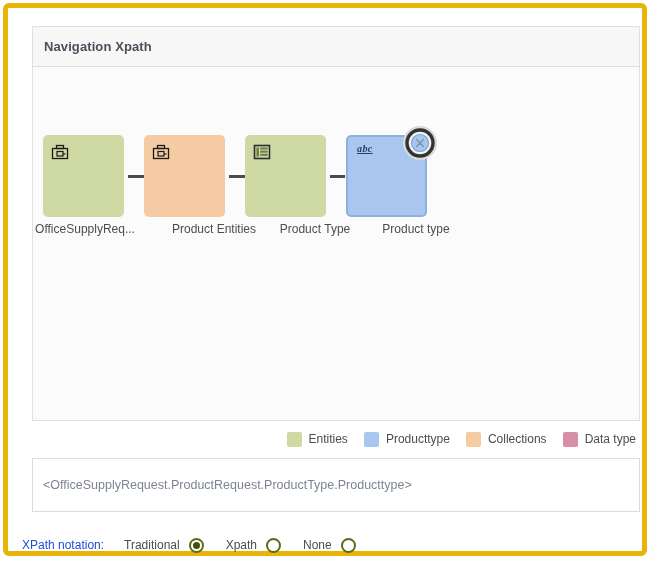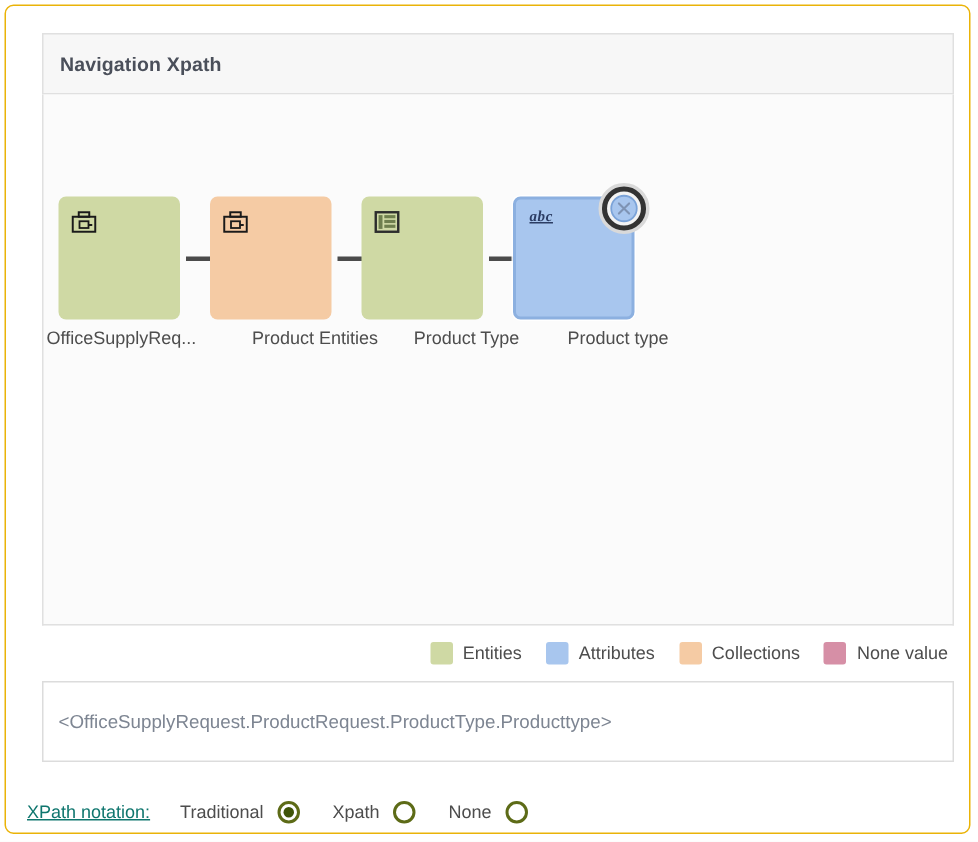--- a/index.html
+++ b/index.html
@@ -15,21 +15,21 @@
   }
 
   
   #page-frame {
     position: absolute;
     left: 3px;
     top: 3px;
     width: 644px;
     height: 553px;
     box-sizing: border-box;
-    border: 1px solid #eab308;
+    border: 5px solid #eab308;
     border-radius: 6px;
     background: #ffffff;
   }
 
   
   #panel {
     position: absolute;
     left: 24px;
     top: 18px;
     width: 608px;
@@ -206,23 +206,22 @@
   #notation-row {
     position: absolute;
     left: 14px;
     top: 525px;
     height: 24px;
     display: flex;
     align-items: center;
   }
   #notation-label {
     font-size: 12px;
-    color: #0f766e;
+    color: #1d4ed8;
     margin-right: 20px;
-    text-decoration: underline;
   }
   .radio-group {
     display: flex;
     align-items: center;
     margin-right: 22px;
   }
   .radio-label {
     font-size: 12px;
     color: #4d4d4d;
     margin-right: 9px;
@@ -317,29 +316,29 @@
       <div class="node-label" id="label-4">Product type</div>
     </div>
 
     <div id="legend">
       <div class="legend-item">
         <span class="legend-swatch" style="background:#cfd9a4;"></span>
         <span class="legend-text">Entities</span>
       </div>
       <div class="legend-item">
         <span class="legend-swatch" style="background:#a8c6ee;"></span>
-        <span class="legend-text">Attributes</span>
+        <span class="legend-text">Producttype</span>
       </div>
       <div class="legend-item">
         <span class="legend-swatch" style="background:#f5cba4;"></span>
         <span class="legend-text">Collections</span>
       </div>
       <div class="legend-item">
         <span class="legend-swatch" style="background:#d68fa6;"></span>
-        <span class="legend-text">None value</span>
+        <span class="legend-text">Data type</span>
       </div>
     </div>
 
     <div id="xpath-box">
       <div id="xpath-text">&lt;OfficeSupplyRequest.ProductRequest.ProductType.Producttype&gt;</div>
     </div>
 
   </div>
 
   <div id="notation-row">

